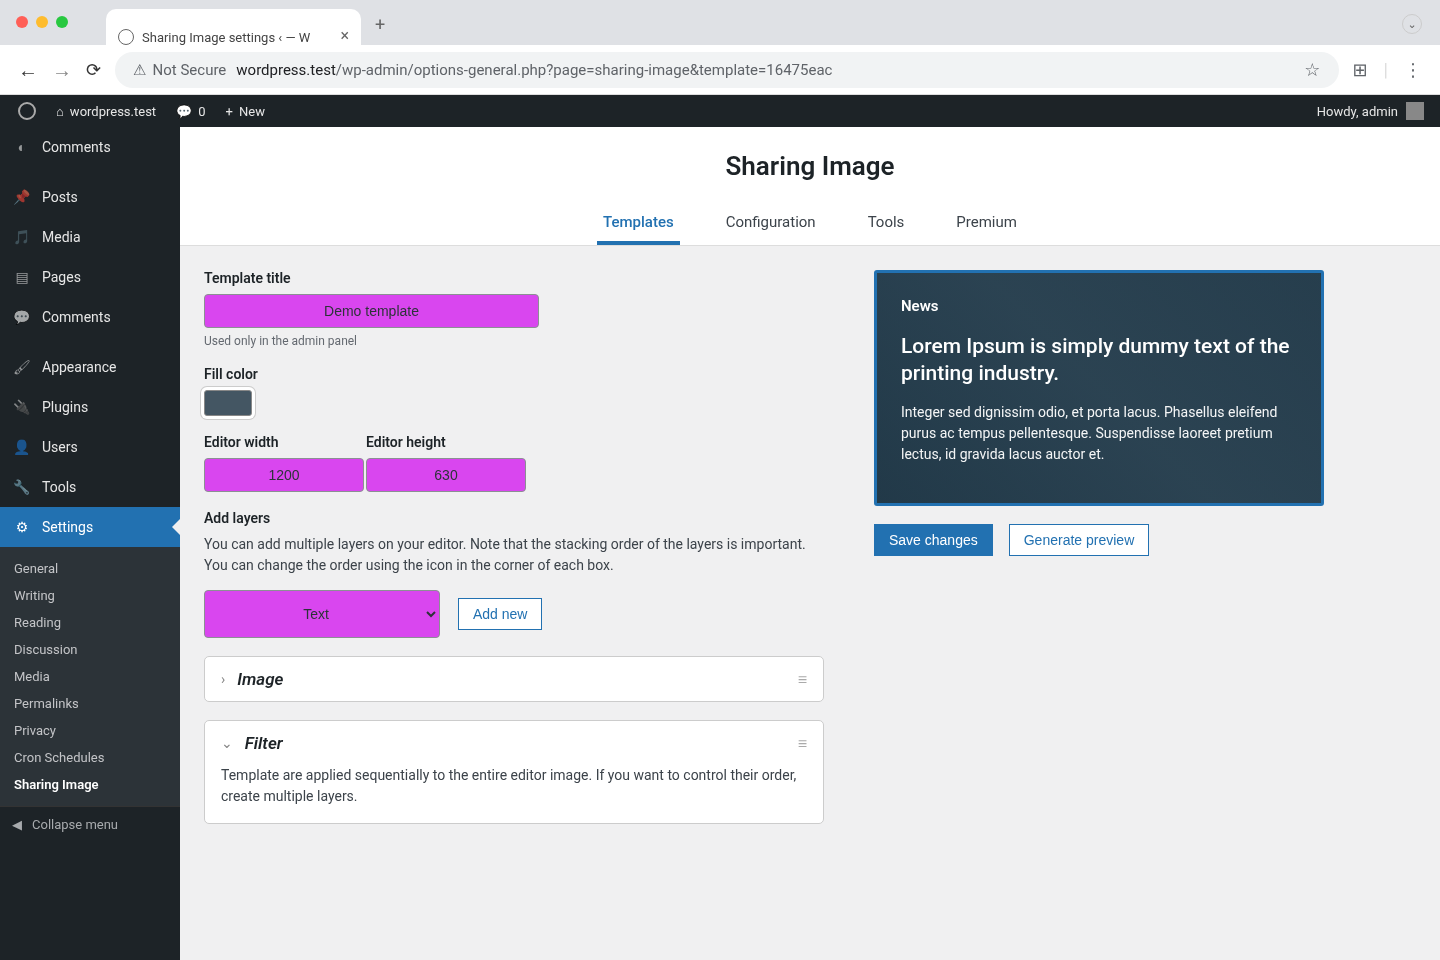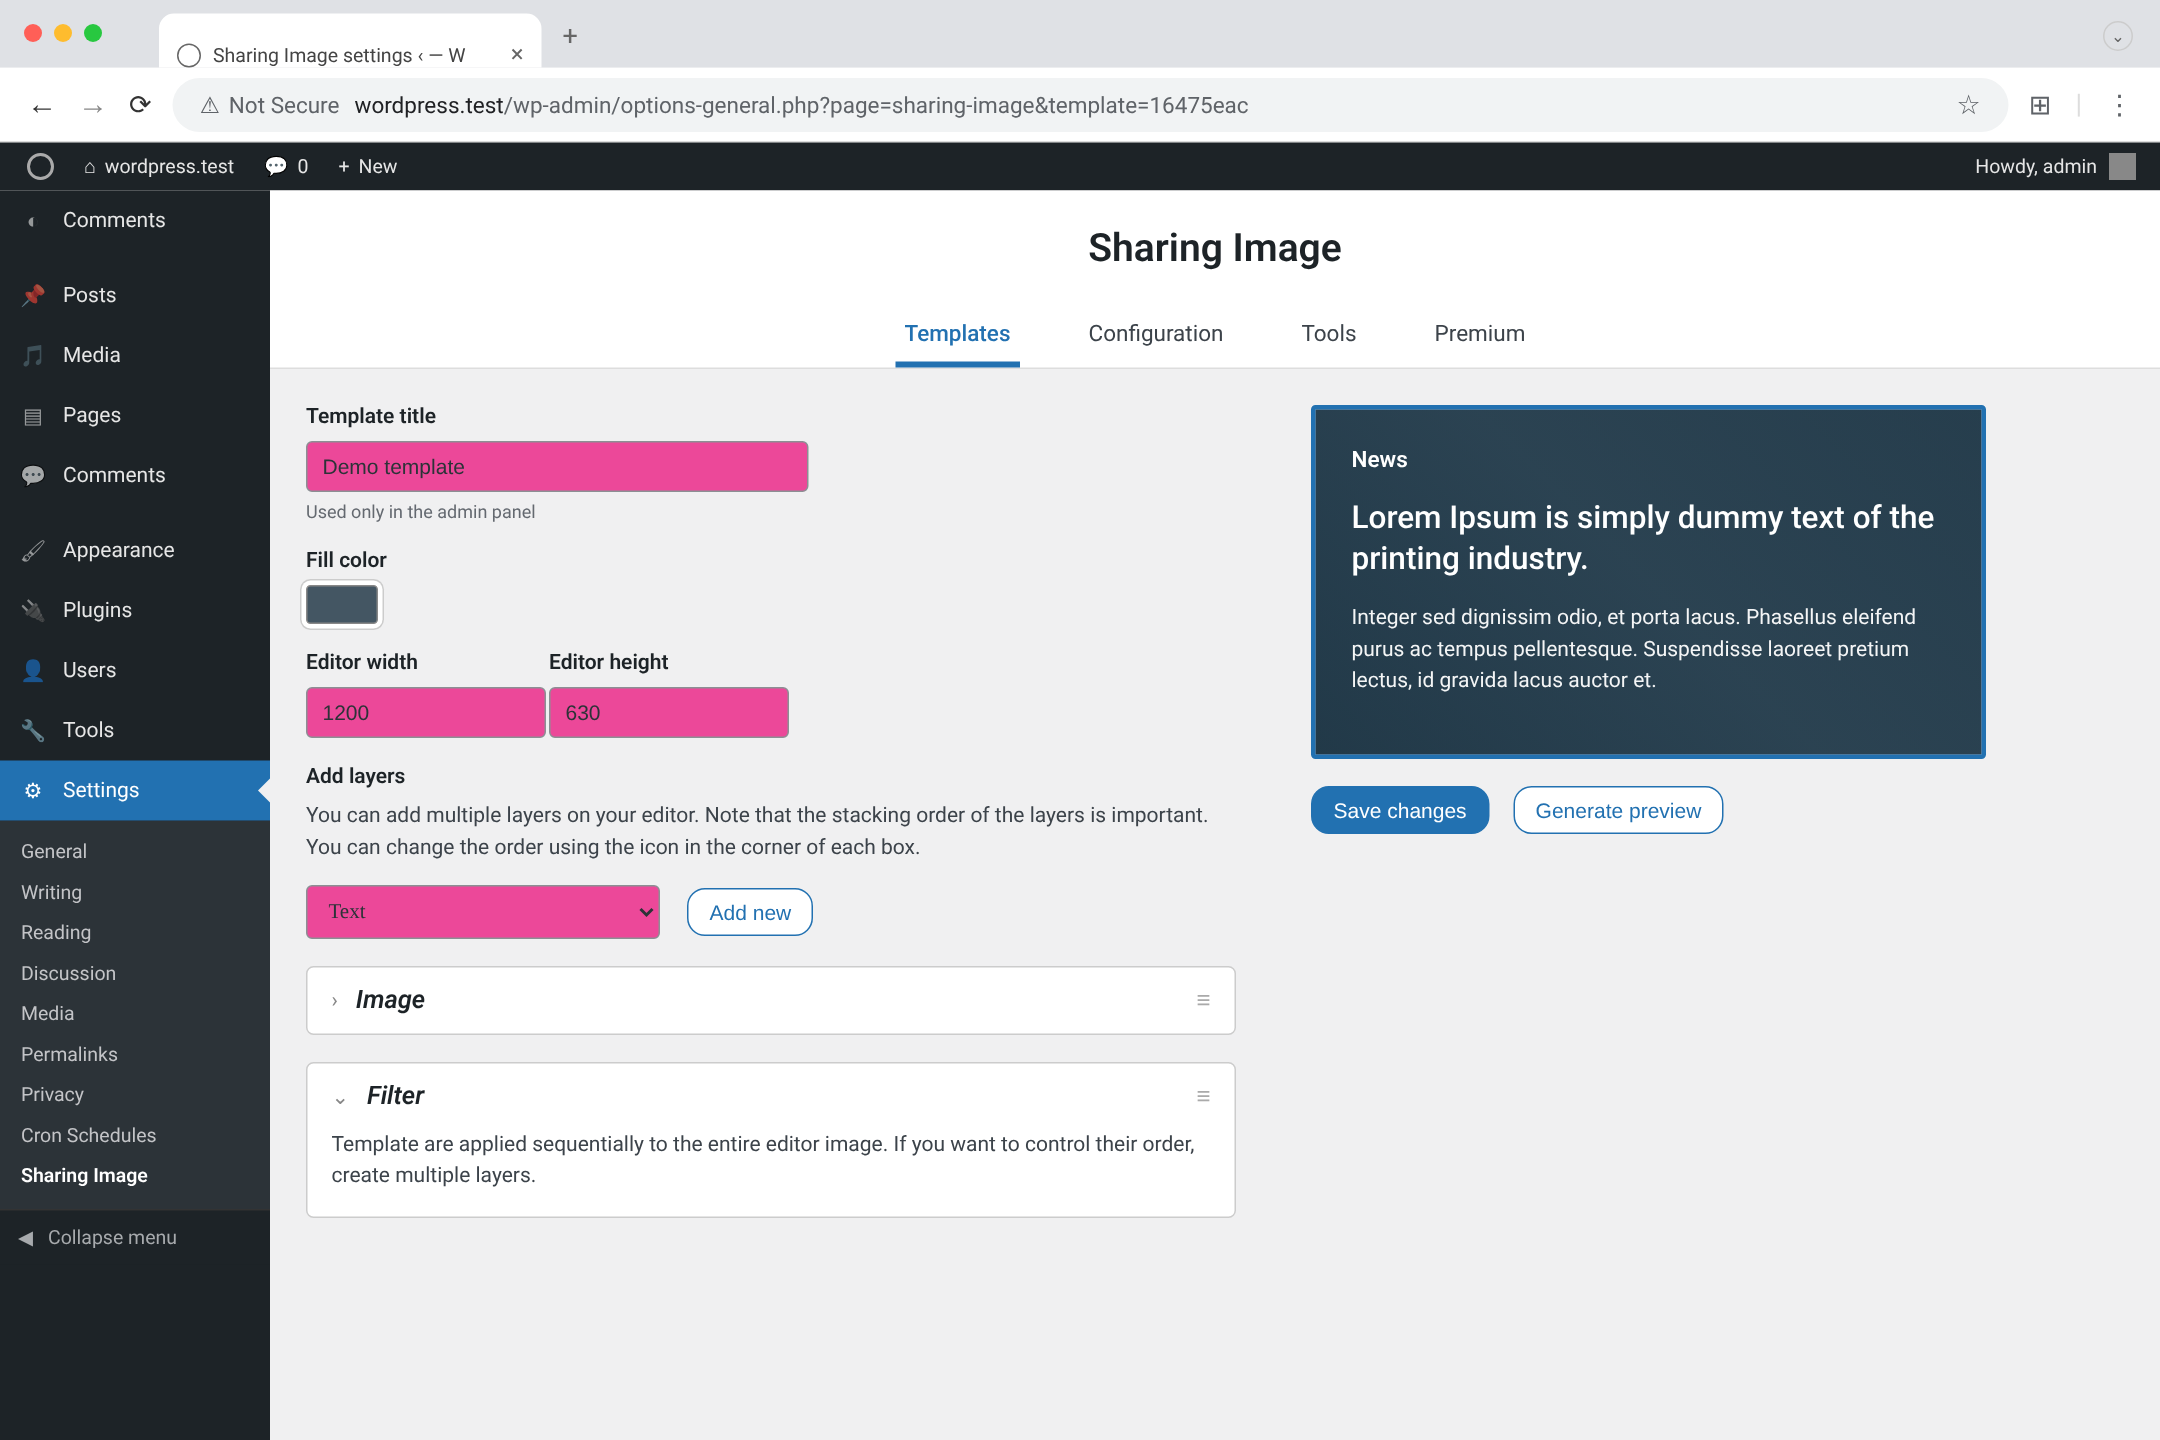--- a/index.html
+++ b/index.html
@@ -59,30 +59,30 @@
 
 .editor-body { display: flex; padding: 24px; gap: 50px; }
 .left-col { flex: 1; max-width: 620px; }
 .right-col { width: 450px; flex-shrink: 0; }
 
 .field { margin-bottom: 18px; }
 .field-label { font-size: 14px; font-weight: 600; color: #1d2327; margin-bottom: 8px; display: block; }
 .field-help { font-size: 12px; color: #646970; margin-top: 6px; }
 .field-desc { font-size: 14px; color: #3c434a; line-height: 1.5; margin-bottom: 14px; }
 
-input[type=text], select { border: 1px solid #8c8f94; border-radius: 4px; padding: 6px 10px; font-size: 14px; height: 34px; background: #ec4899; color: #2c3338; }
+input[type=text], select { border: 1px solid #8c8f94; border-radius: 4px; padding: 6px 10px; font-size: 14px; height: 34px; background: #d946ef; color: #2c3338; text-align: center; }
 .title-input { width: 335px; }
 .dim-row { display: flex; gap: 2px; }
 .dim-field input { width: 160px; }
 
 .color-swatch { width: 48px; height: 26px; background: #445663; border: 1px solid #888; border-radius: 3px; box-shadow: 0 0 0 3px #fff, 0 0 0 4px #ccc; }
 
 .select-row { display: flex; gap: 18px; align-items: center; }
-.layer-select { width: 236px; height: 36px; font-family: Liberation Serif, serif; }
-.btn { border: 1px solid #2271b1; background: #fff; color: #2271b1; padding: 7px 14px; border-radius: 12px; font-size: 14px; cursor: pointer; }
+.layer-select { width: 236px; height: 48px; }
+.btn { border: 1px solid #2271b1; background: #fff; color: #2271b1; padding: 7px 14px; border-radius: 0; font-size: 14px; cursor: pointer; }
 .btn.primary { background: #2271b1; color: #fff; }
 
 .layer-box { border: 1px solid #ccc; border-radius: 5px; background: #fff; margin-bottom: 18px; }
 .layer-header { display: flex; align-items: center; padding: 12px 16px; gap: 12px; }
 .layer-title { font-weight: 600; font-size: 17px; color: #1d2327; flex: 1; font-style: italic; }
 .chevron { color: #888; font-size: 14px; }
 .drag-handle { color: #aaa; font-size: 16px; }
 .layer-content { padding: 0 16px 16px; font-size: 14px; color: #3c434a; line-height: 1.5; }
 
 

